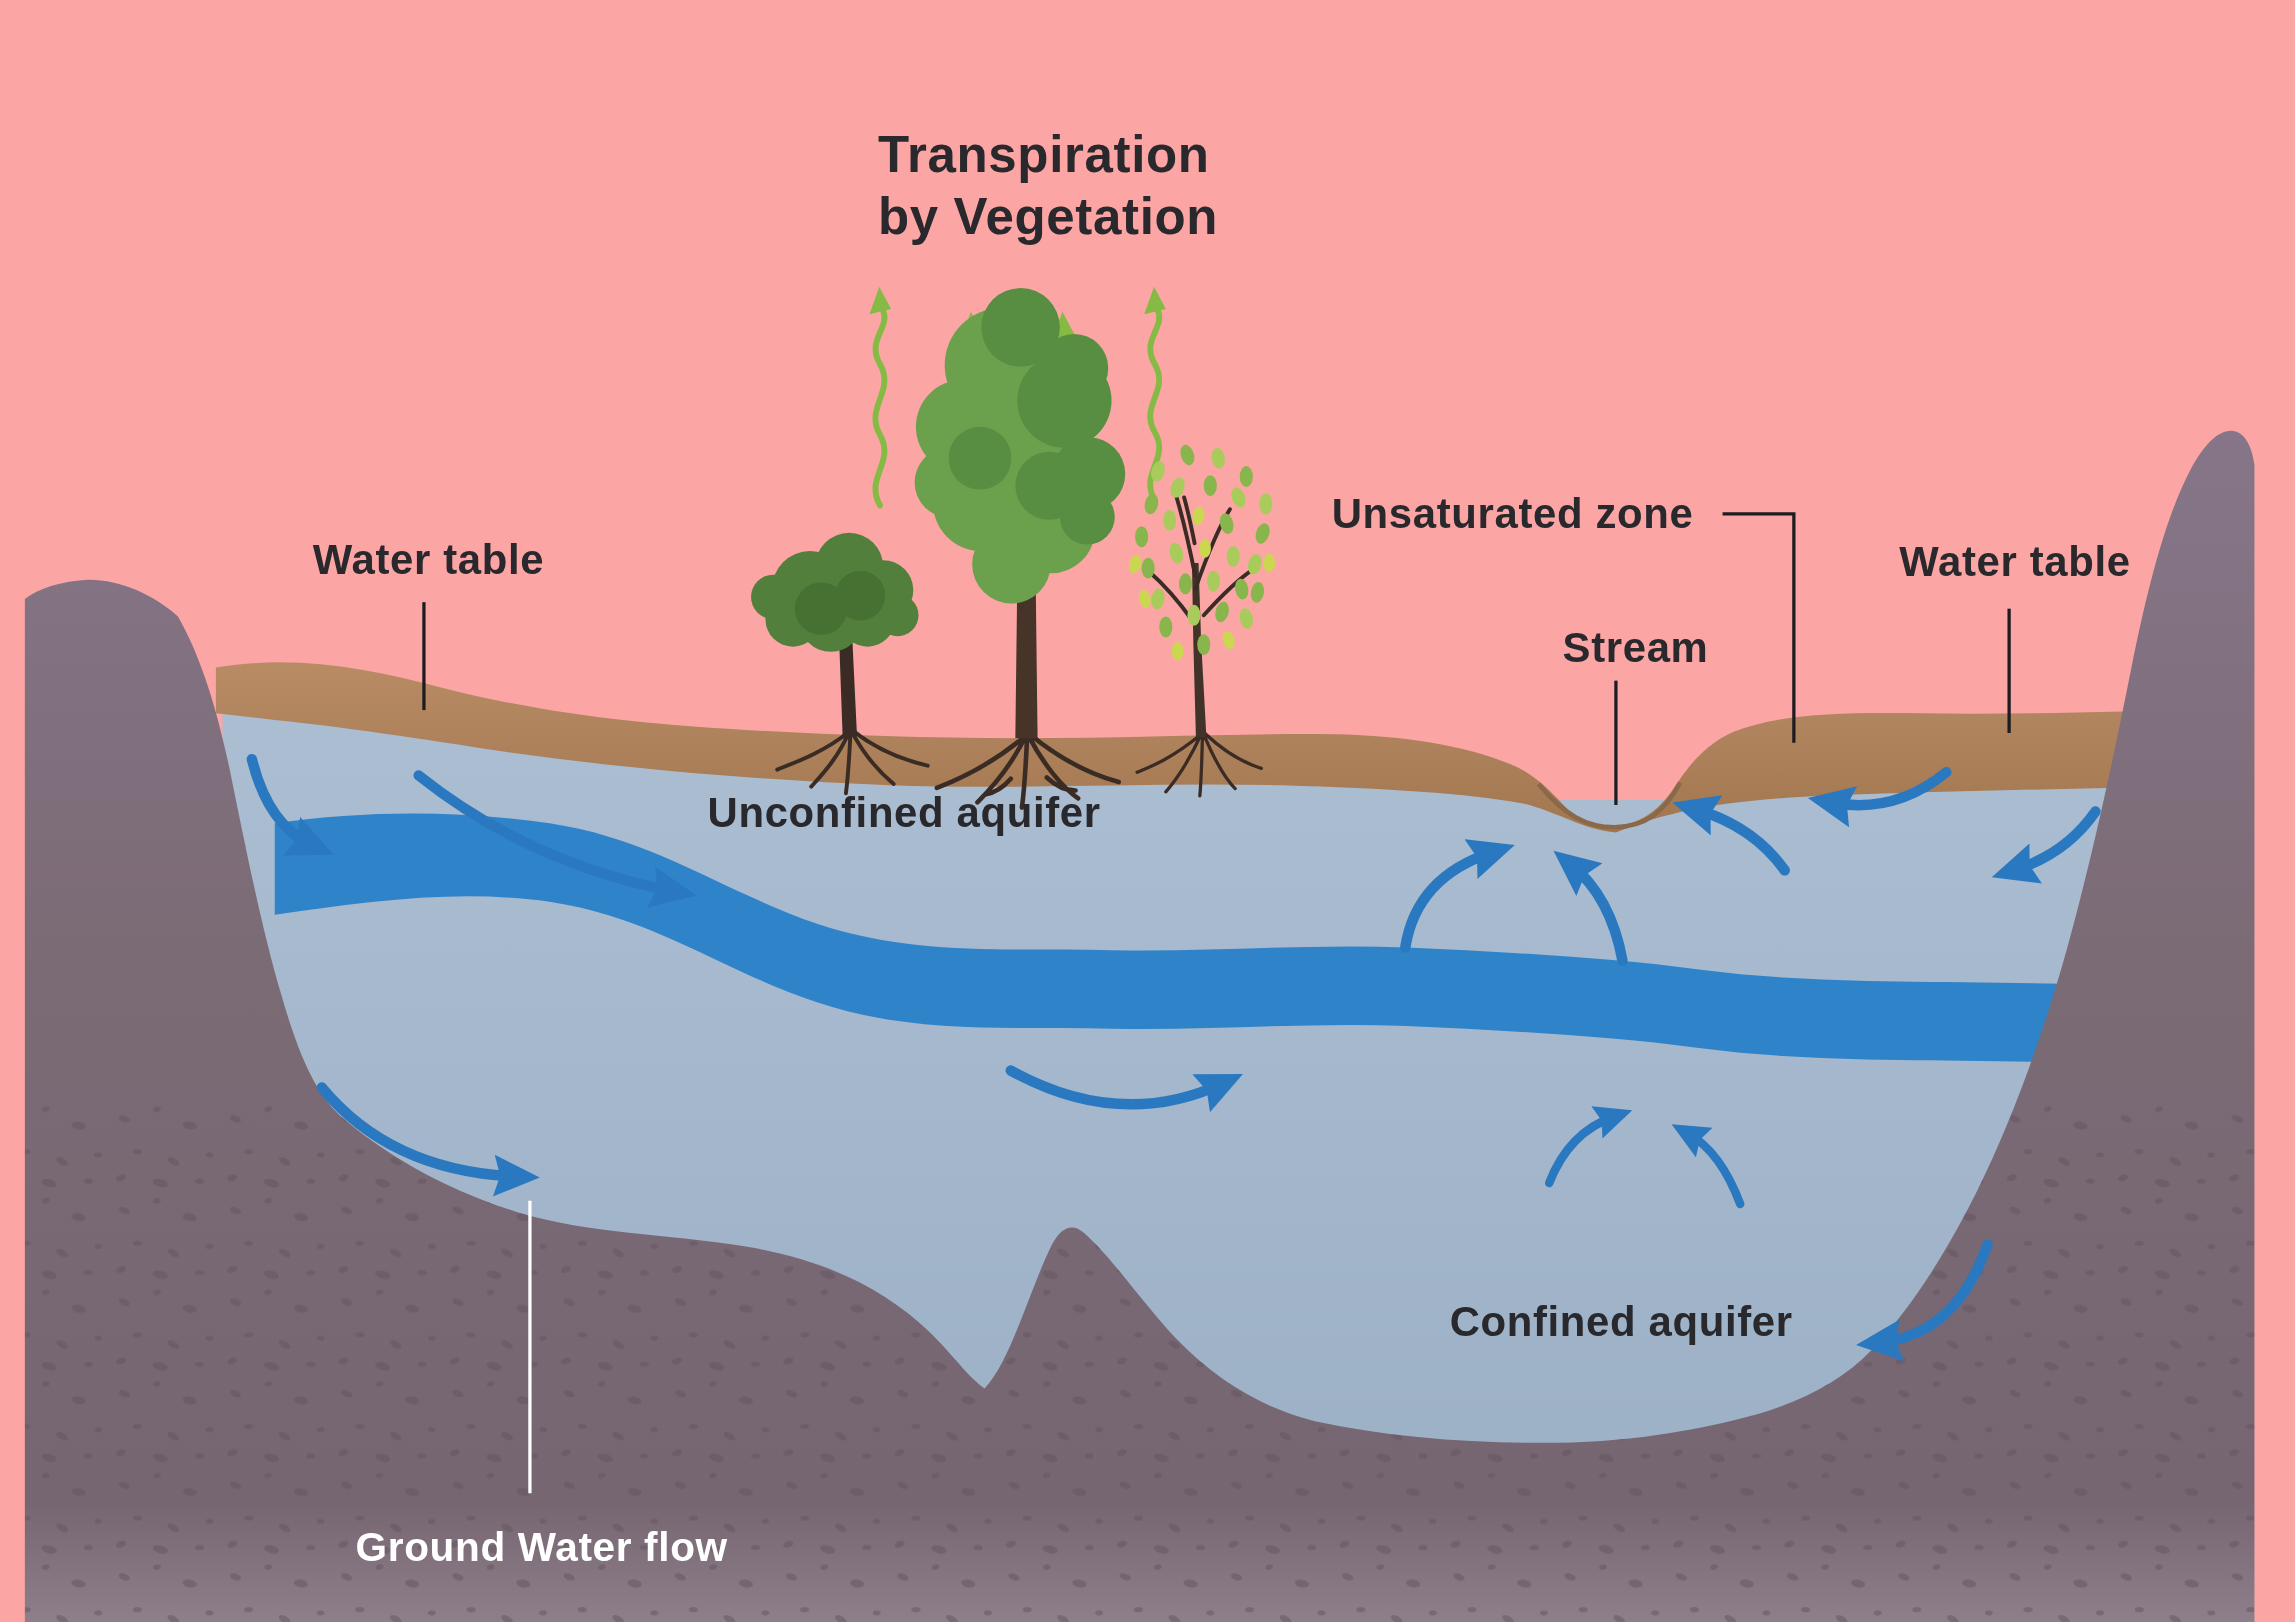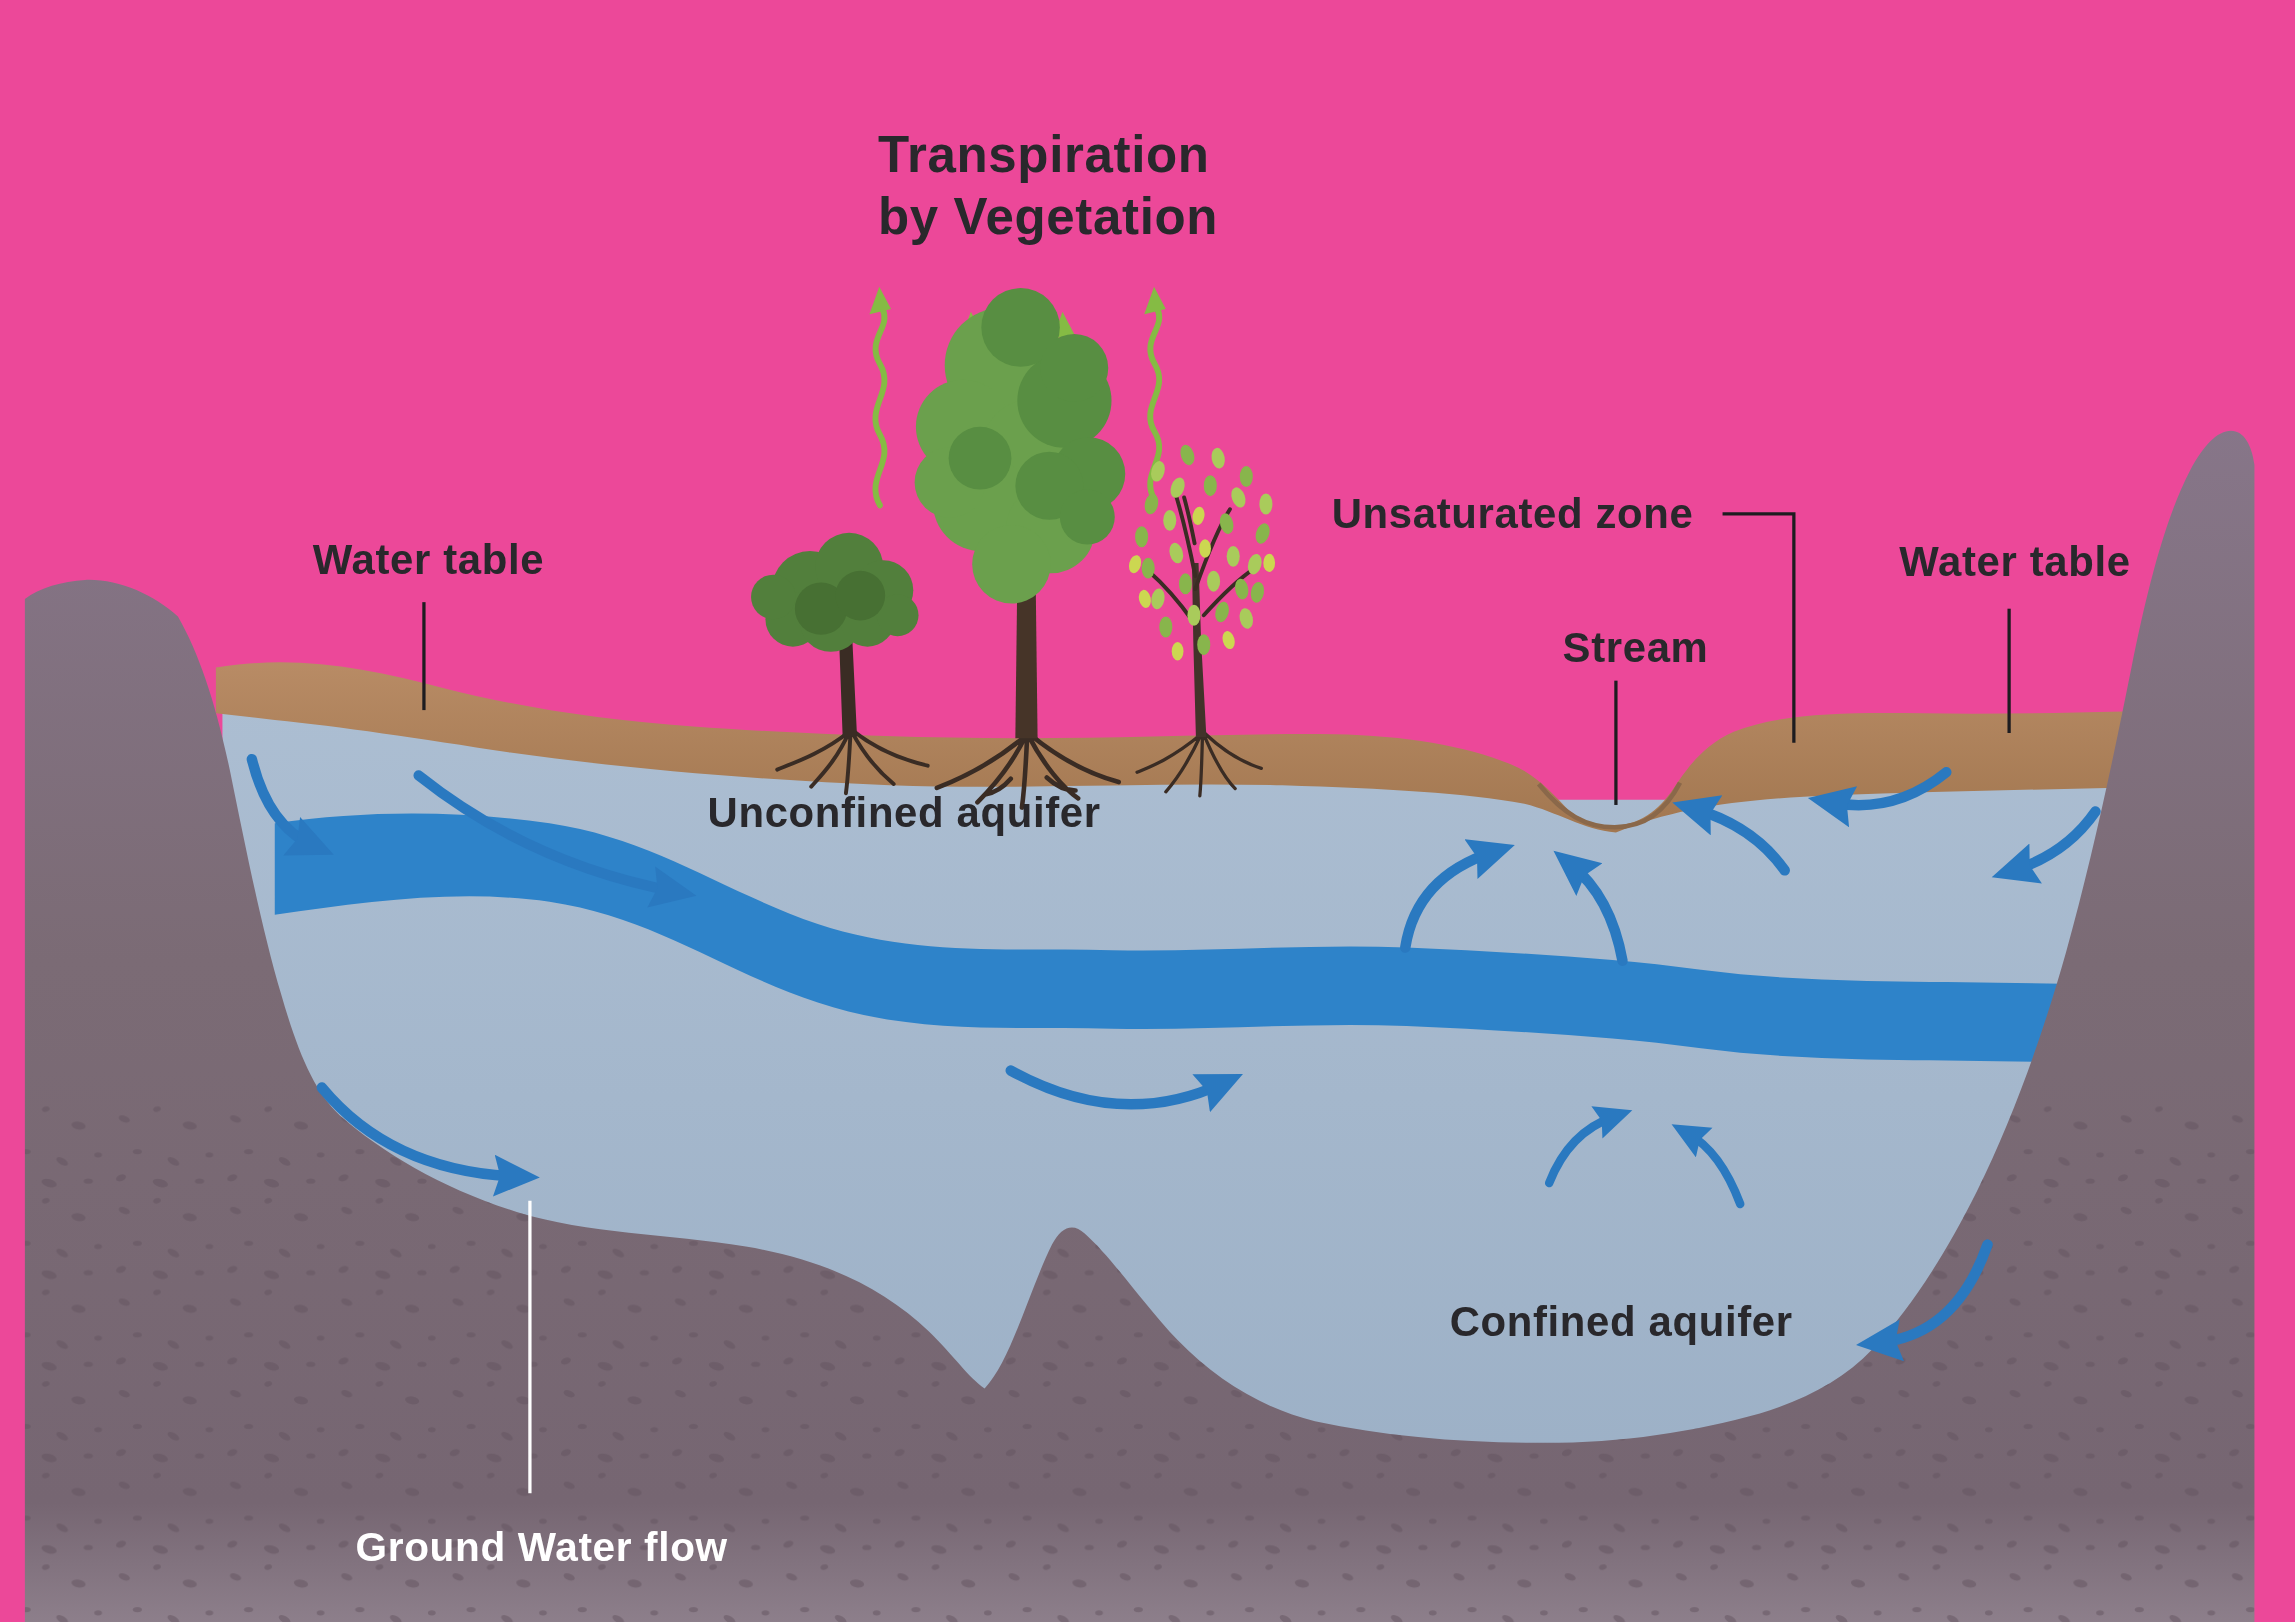--- a/index.html
+++ b/index.html
@@ -1,16 +1,16 @@
 <!DOCTYPE html>
 <html style="font-size:10.5px"><head>
 <meta charset="utf-8">
 <style>
   html,body{margin:0;padding:0;background:#ffffff;}
-  #stage{width:2295px;height:1623px;position:relative;background:#ec4899;overflow:hidden;}
+  #stage{width:2295px;height:1623px;position:relative;background:#fca5a5;overflow:hidden;}
   svg{display:block;}
   text{font-family:"Liberation Sans","DejaVu Sans",sans-serif;font-weight:bold;}
   .lbl{fill:#29282c;font-size:64px;letter-spacing:1px;}
   .lbl-title{fill:#29282c;font-size:78px;letter-spacing:1px;}
   .lbl-light{fill:#ffffff;font-size:62px;letter-spacing:1px;}
   .leader{stroke:#1d1c20;stroke-width:5;fill:none;}
   .leader-light{stroke:#ffffff;stroke-width:5;fill:none;}
   .flow{stroke:#2a79c0;stroke-width:16;fill:none;stroke-linecap:round;}
   .flow-thin{stroke:#2a79c0;stroke-width:13;fill:none;stroke-linecap:round;}
   .wavy{stroke:#85bb44;stroke-width:9;fill:none;stroke-linecap:round;}

